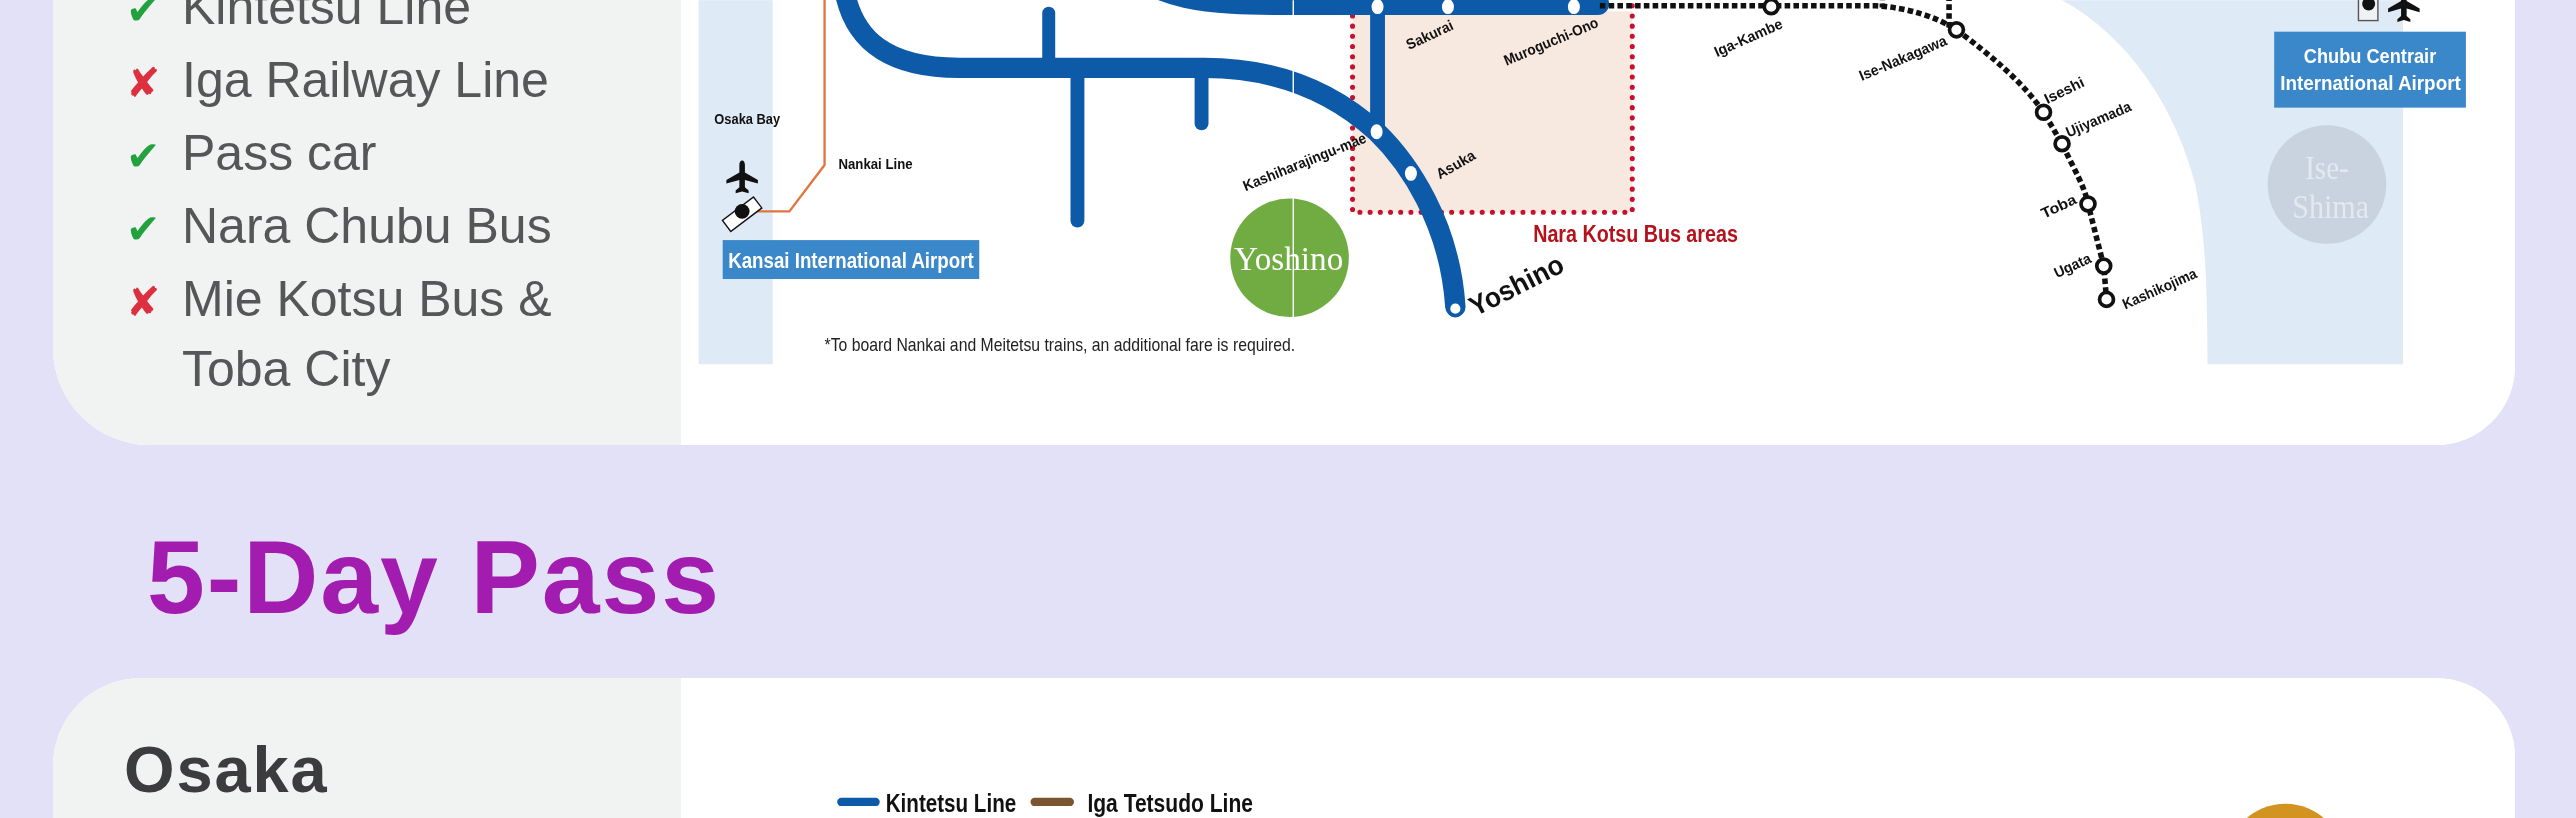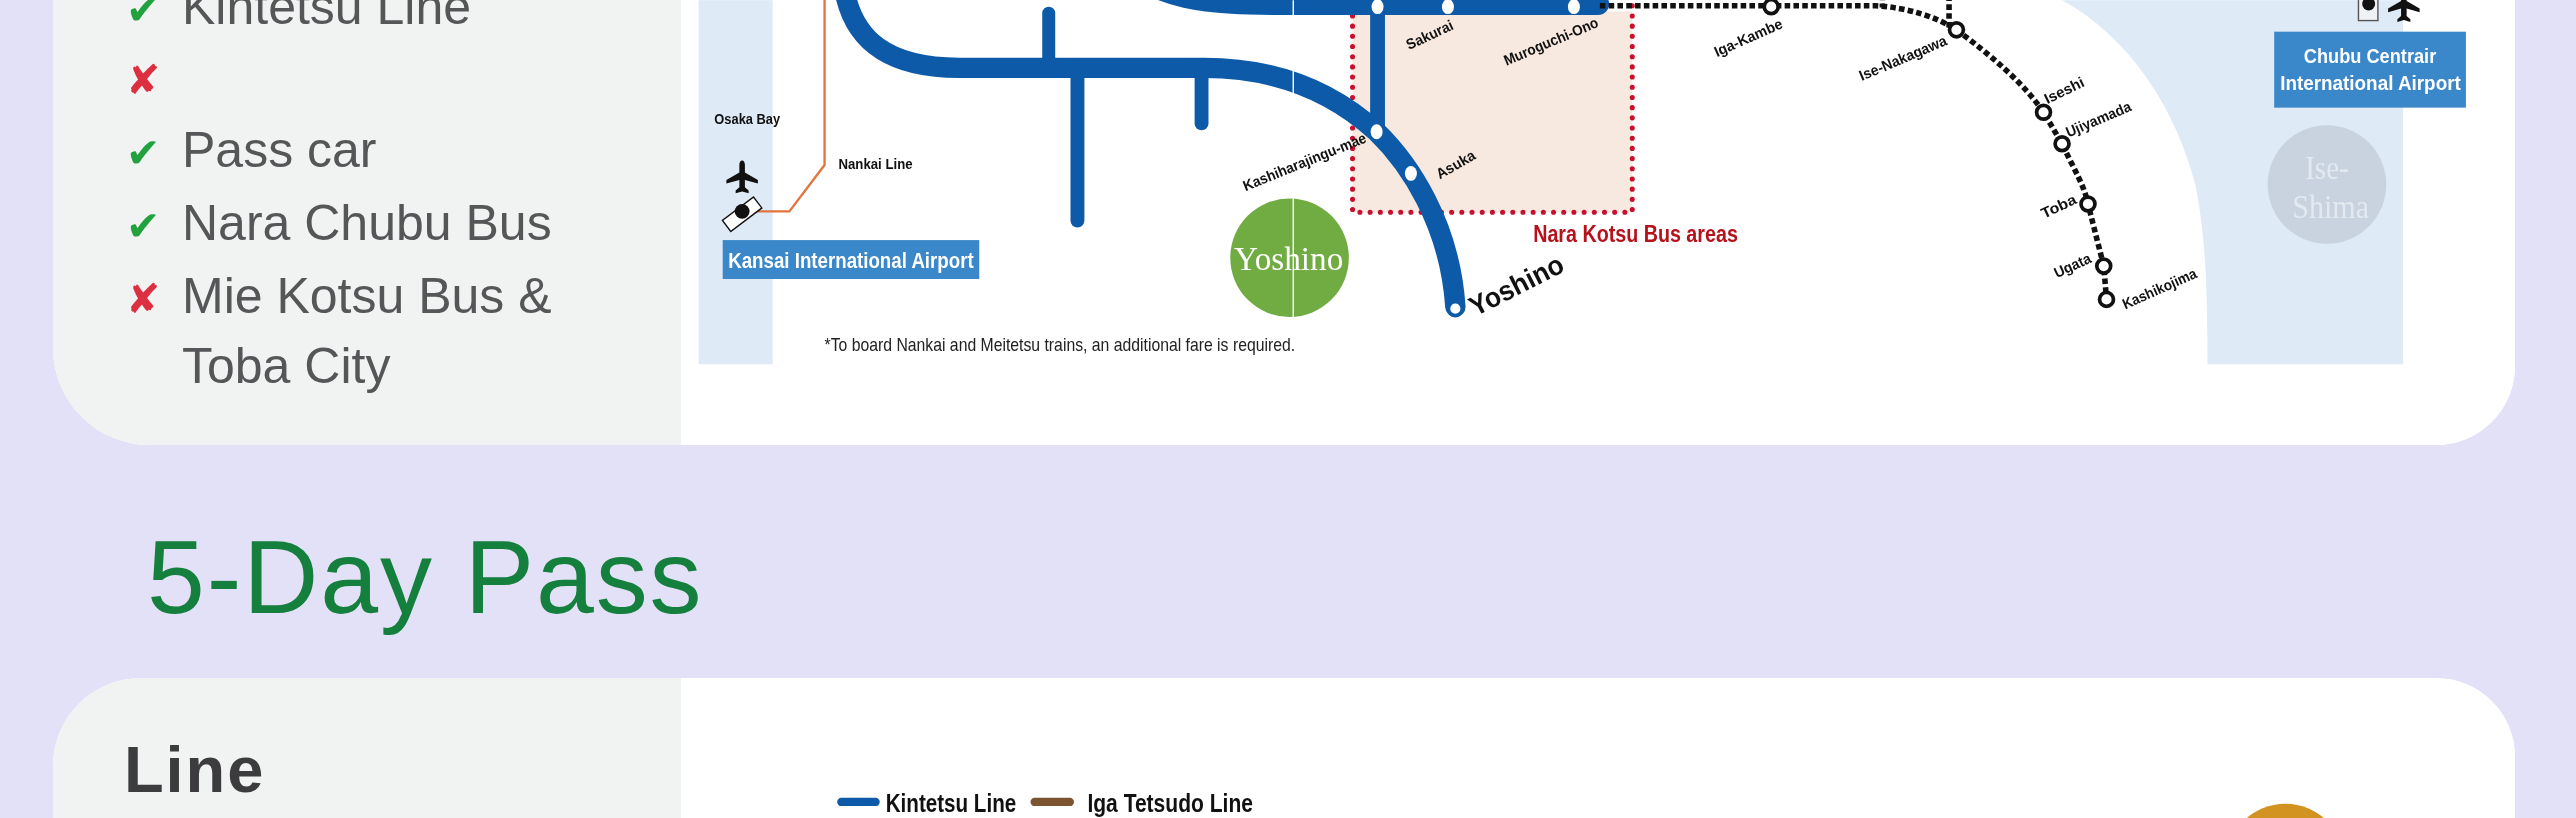--- a/index.html
+++ b/index.html
@@ -17,22 +17,22 @@
 
   .services { position: absolute; left: 73px; top: 157px; margin: 0; padding: 0; list-style: none; }
   .service { display: flex; align-items: baseline; font-size: 50px; line-height: 70px; color: #545658; }
   .service .ico { display: inline-block; width: 56px; flex: 0 0 56px; font-family: "DejaVu Sans", sans-serif; font-size: 41px; }
   .service .ico.yes { color: #22a23f; }
   .service .ico.no { color: #dc2f3f; }
   .service .txt { max-width: 398px; }
 
   .pass-title {
     position: absolute; left: 147px; top: 525px; margin: 0;
-    font-size: 104px; line-height: 104px; font-weight: normal;
-    color: #15803d; letter-spacing: 1.9px; white-space: nowrap;
+    font-size: 104px; line-height: 104px; font-weight: bold;
+    color: #a21caf; letter-spacing: 1.9px; white-space: nowrap;
   }
   .area-heading {
     position: absolute; left: 71px; top: 59px; margin: 0;
     font-size: 65px; line-height: 65px; font-weight: bold;
     color: #3c3c3f; letter-spacing: 1.9px;
   }
 
   svg { position: absolute; left: 0; overflow: hidden; }
   svg text { font-family: "Liberation Sans", sans-serif; }
   .lbl { font-weight: bold; font-size: 16px; fill: #111111; }
@@ -45,20 +45,21 @@
 
   <section class="card top">
     <div class="panel-left">
       <ul class="services">
         <li class="service">
           <span class="ico yes">✔</span>
           <span class="txt">Kintetsu Line</span>
         </li>
         <li class="service">
           <span class="ico no">✘</span>
+          <span class="txt">Iga Railway Line</span>
         </li>
         <li class="service">
           <span class="ico yes">✔</span>
           <span class="txt">Pass car</span>
         </li>
         <li class="service">
           <span class="ico yes">✔</span>
           <span class="txt">Nara Chubu Bus</span>
         </li>
         <li class="service">
@@ -162,21 +163,21 @@
         <text class="lbl" x="1571" y="183" text-anchor="middle" textLength="46" lengthAdjust="spacingAndGlyphs" transform="rotate(-30 1571 177)">Asuka</text>
         <text x="1637" y="318" text-anchor="middle" font-size="30" font-weight="bold" fill="#111111" textLength="110" lengthAdjust="spacingAndGlyphs" transform="rotate(-27 1637 308)">Yoshino</text>
       </svg>
     </div>
   </section>
 
   <h2 class="pass-title">5-Day Pass</h2>
 
   <section class="card bottom">
     <div class="panel-left">
-      <h3 class="area-heading">Line</h3>
+      <h3 class="area-heading">Osaka</h3>
     </div>
     <div class="panel-right">
       <svg style="top:0" width="1834" height="185" viewBox="735 732 1980 200">
         <g>
           <g>
             <line x1="907" y1="866" x2="944" y2="866" stroke="#0d5aa8" stroke-width="9" stroke-linecap="round"></line>
             <text x="955" y="877" font-size="27" font-weight="bold" fill="#111111" textLength="141" lengthAdjust="spacingAndGlyphs">Kintetsu Line</text>
           </g>
           <g>
             <line x1="1116" y1="866" x2="1154" y2="866" stroke="#7b5530" stroke-width="9" stroke-linecap="round"></line>

